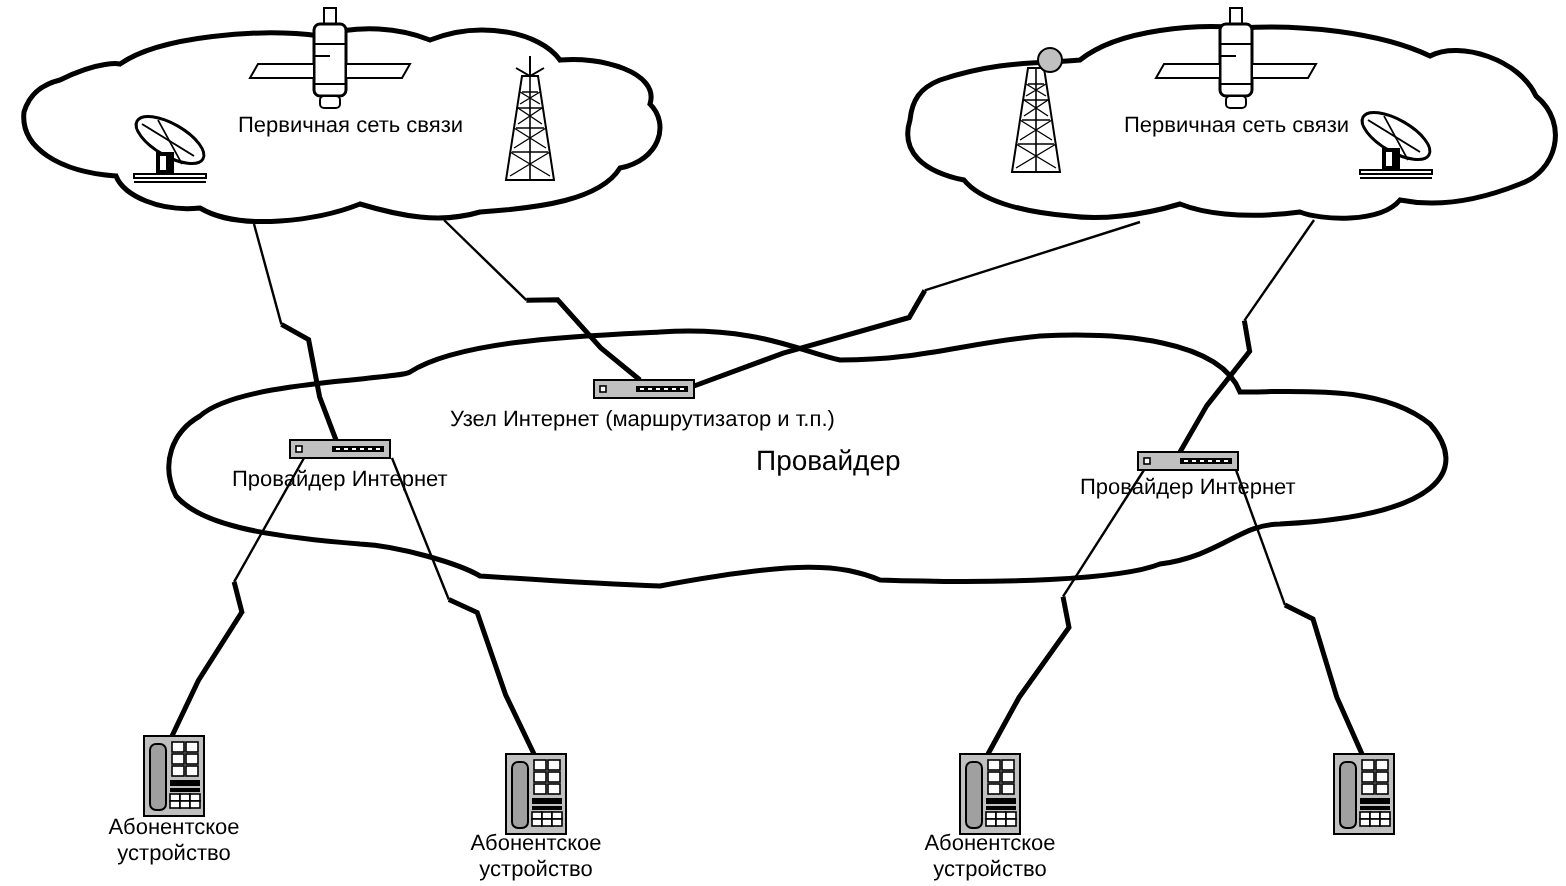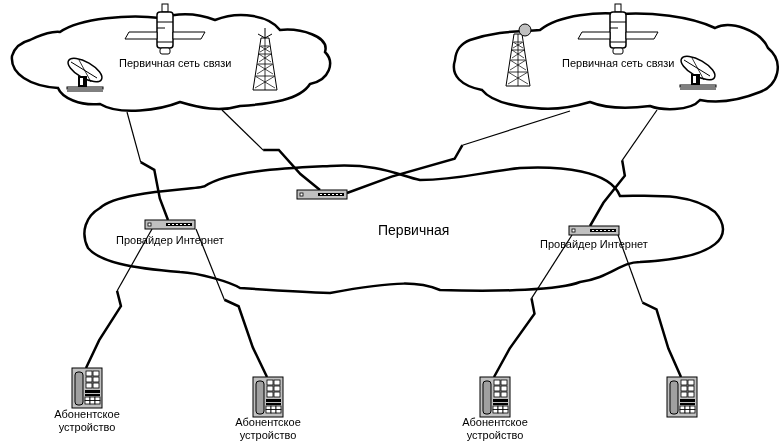--- a/index.html
+++ b/index.html
@@ -114,21 +114,22 @@
   <use href="#router" x="569" y="226"></use>
 
   <use href="#phone" x="72" y="368"></use>
   <use href="#phone" x="253" y="377"></use>
   <use href="#phone" x="480" y="377"></use>
   <use href="#phone" x="667" y="377"></use>
 </svg>
 
 <div class="lbl" style="left:119px; top:57px;">Первичная сеть связи</div>
 <div class="lbl" style="left:562px; top:57px;">Первичная сеть связи</div>
-<div class="lbl big" style="left:378px; top:222px;">Первичная</div>
+<div class="lbl" style="left:225px; top:204px;">Узел Интернет (маршрутизатор и т.п.)</div>
+<div class="lbl big" style="left:378px; top:222px;">Провайдер</div>
 <div class="lbl" style="left:116px; top:234px;">Провайдер Интернет</div>
 <div class="lbl" style="left:540px; top:238px;">Провайдер Интернет</div>
 
 <div class="lbl center" style="left:52px; top:408px; width:70px;">
   <div>Абонентское</div>
   <div>устройство</div>
 </div>
 <div class="lbl center" style="left:233px; top:416px; width:70px;">
   <div>Абонентское</div>
   <div>устройство</div>

